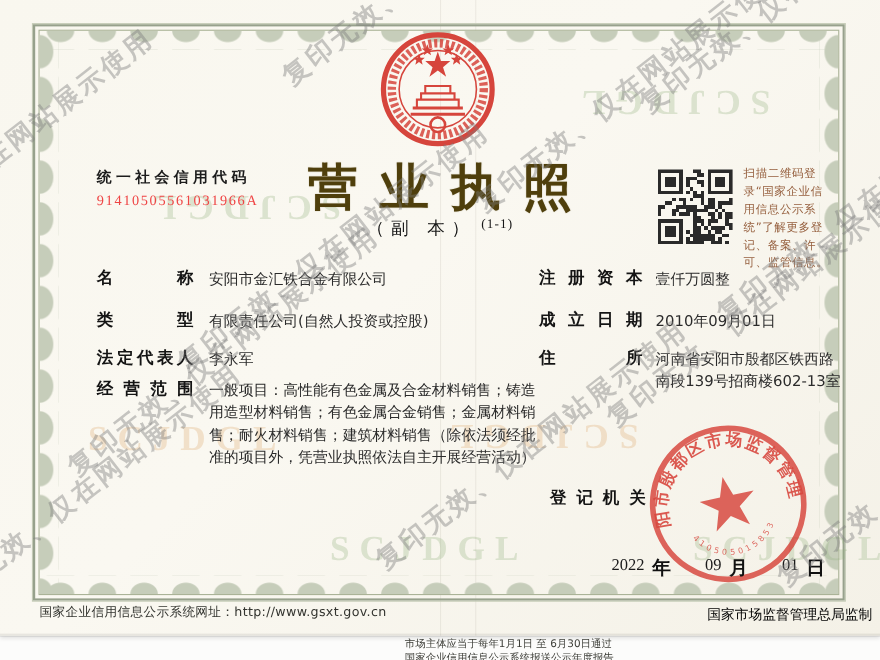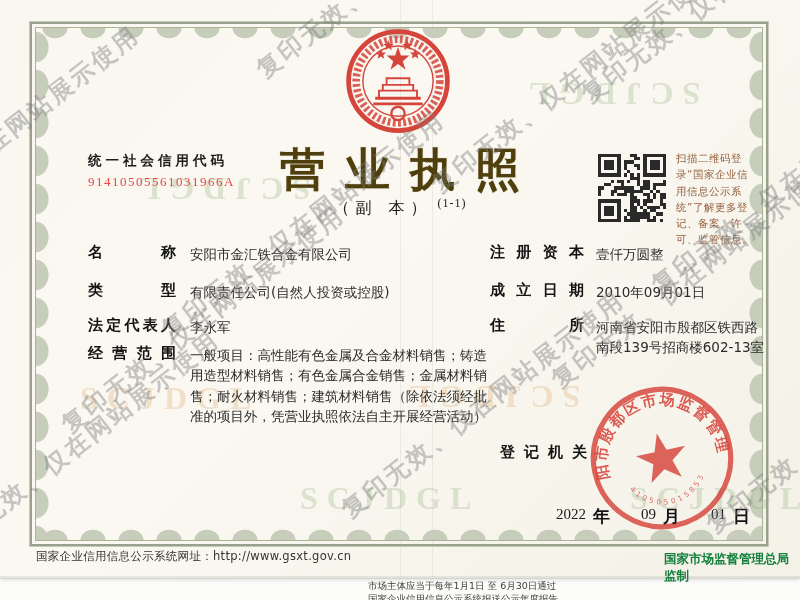--- a/index.html
+++ b/index.html
@@ -67,21 +67,21 @@
         opacity:.9;z-index:4;}
 
   .date-row{position:absolute;left:556px;top:505px;width:220px;display:flex;align-items:flex-end;z-index:5;}
   .date-num{font-family:"Liberation Serif",serif;font-size:15px;color:#1a1a1a;transform:translateY(-5px);}
   .date-cjk{font-size:17px;font-weight:700;color:#111;}
   .dm{margin-left:7px;} .dg{margin-left:31px;}
 
   
   .footer-left{position:absolute;left:36px;top:549px;font-size:11.5px;color:#33342f;letter-spacing:.3px;}
   .footer-mid{position:absolute;left:368px;top:548px;font-size:9.5px;line-height:1.35;color:#3d3e38;margin-top:32px;}
-  .footer-right{position:absolute;left:664px;top:551px;font-size:12.5px;font-weight:700;color:#15803d;}
+  .footer-right{position:absolute;left:643px;top:551px;font-size:12.5px;font-weight:400;color:#000000;}
 
   
   .wm-layer{position:absolute;inset:0;z-index:50;pointer-events:none;}
   .sec-layer{position:absolute;inset:0;z-index:1;pointer-events:none;}
   .wm{position:absolute;white-space:nowrap;font-size:24px;font-weight:600;
       color:rgba(125,125,125,.42);letter-spacing:3px;transform-origin:left top;}
   .sec{position:absolute;white-space:nowrap;font-size:32px;font-weight:700;letter-spacing:9px;
        font-family:"Liberation Serif",serif;transform-origin:center;}
   .sec.green{color:rgba(150,180,130,.30);}
   .sec.orange{color:rgba(225,175,120,.33);}

